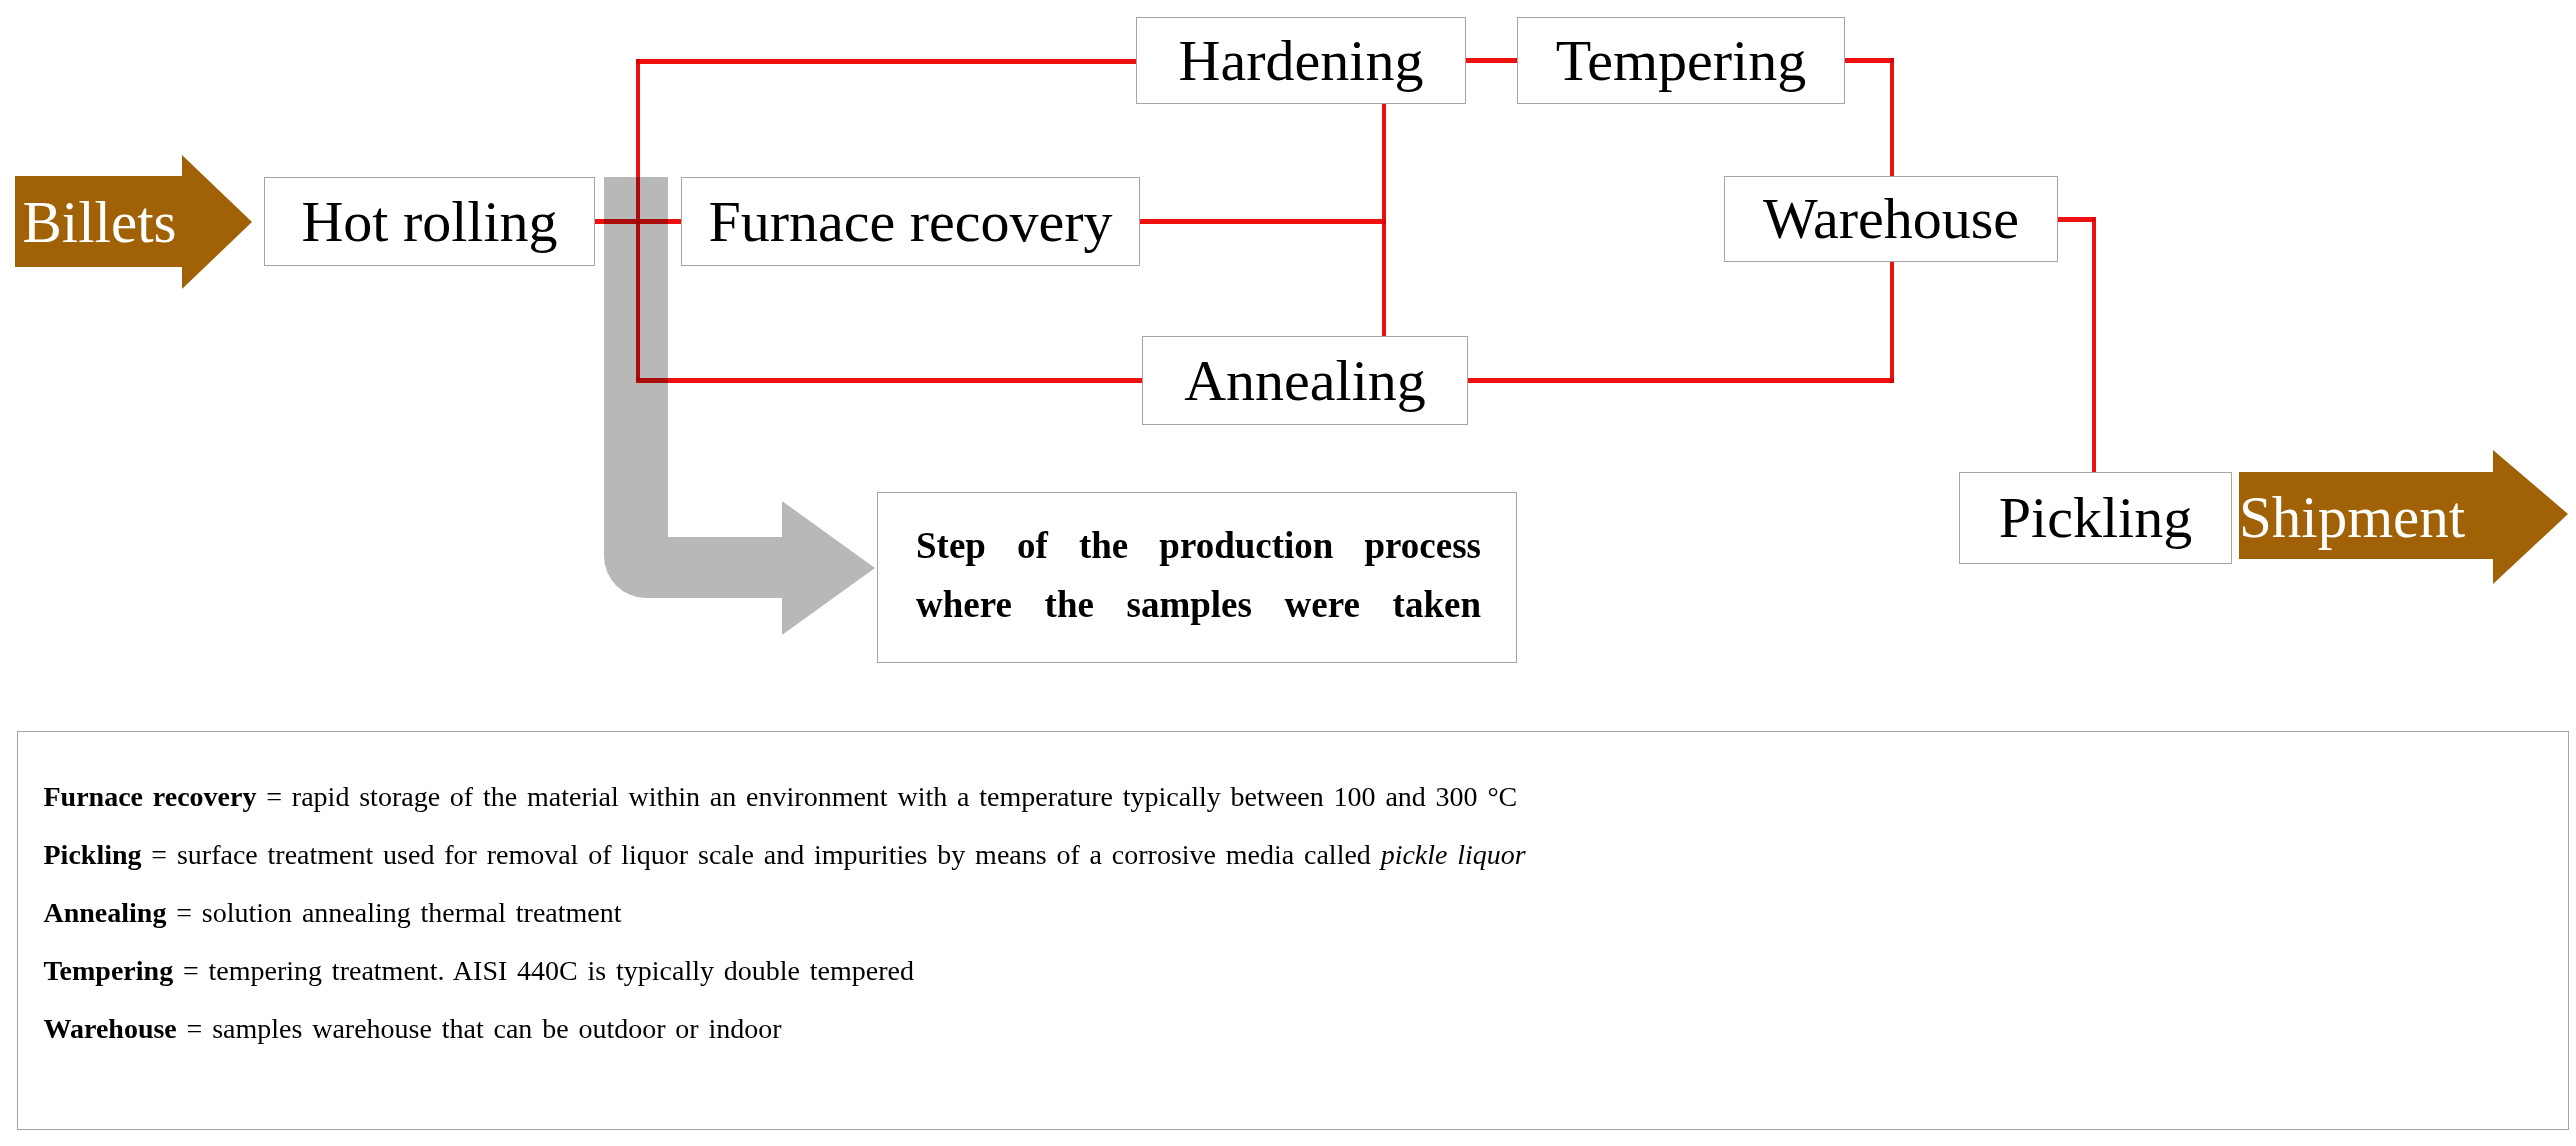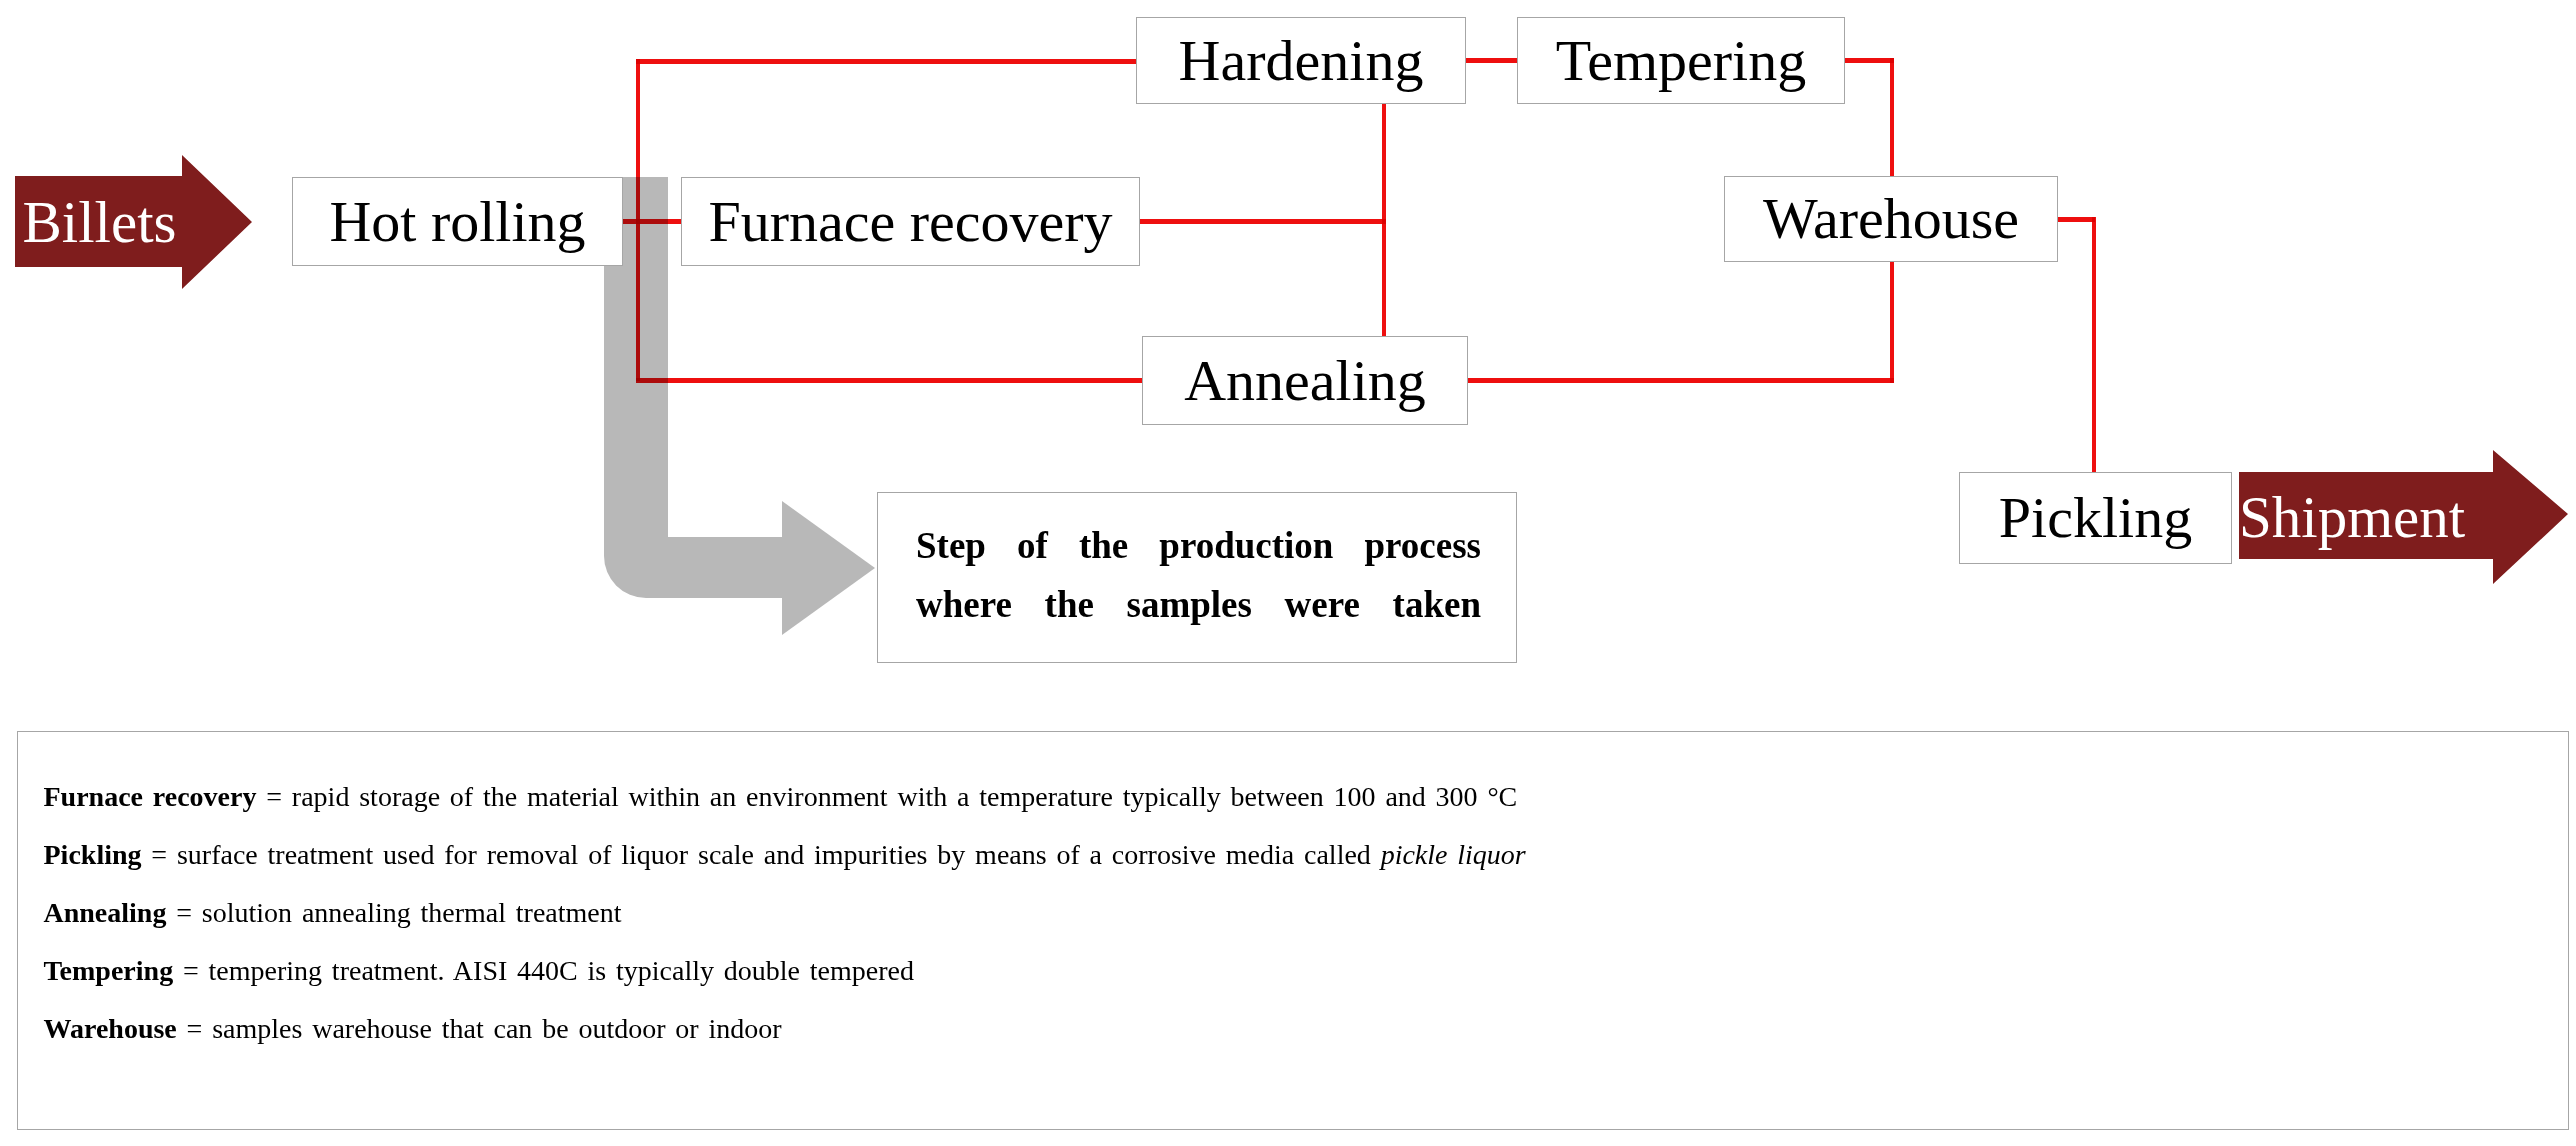--- a/index.html
+++ b/index.html
@@ -34,21 +34,21 @@
     background:#b8b8b8;
     z-index:1;
   }
   #gray-arrow-head{
     background:#b8b8b8;
     clip-path:polygon(0 0,100% 50%,0 100%);
   }
   
   .block-arrow{
     position:absolute;
-    background:#7f1d1d;
+    background:#a16207;
     z-index:3;
     display:flex;align-items:center;
     color:#ffffff;
     font-size:59px;line-height:1;white-space:nowrap;
   }
   #billets-arrow{
     left:15px;top:155px;width:237px;height:134px;
     clip-path:polygon(0 21px,167px 21px,167px 0,237px 67px,167px 134px,167px 112px,0 112px);
     justify-content:center;
     padding-right:68px;box-sizing:border-box;
@@ -108,21 +108,21 @@
   <div class="line" style="left:2056px;top:217px;width:39px;height:4.9px;"></div>
   <div class="line" style="left:2092px;top:217px;width:3.6px;height:258px;"></div>
 
   <div class="block-arrow" id="billets-arrow">
     <span>Billets</span>
   </div>
   <div class="block-arrow" id="shipment-arrow">
     <span>Shipment</span>
   </div>
 
-  <div class="box" style="left:264px;top:177px;width:331px;height:89px;margin-left:28px;">
+  <div class="box" style="left:264px;top:177px;width:331px;height:89px;">
     <span>Hot rolling</span>
   </div>
   <div class="box" style="left:681px;top:177px;width:459px;height:89px;">
     <span>Furnace recovery</span>
   </div>
   <div class="box" style="left:1136px;top:17px;width:330px;height:87px;">
     <span>Hardening</span>
   </div>
   <div class="box" style="left:1517px;top:17px;width:328px;height:87px;">
     <span>Tempering</span>

